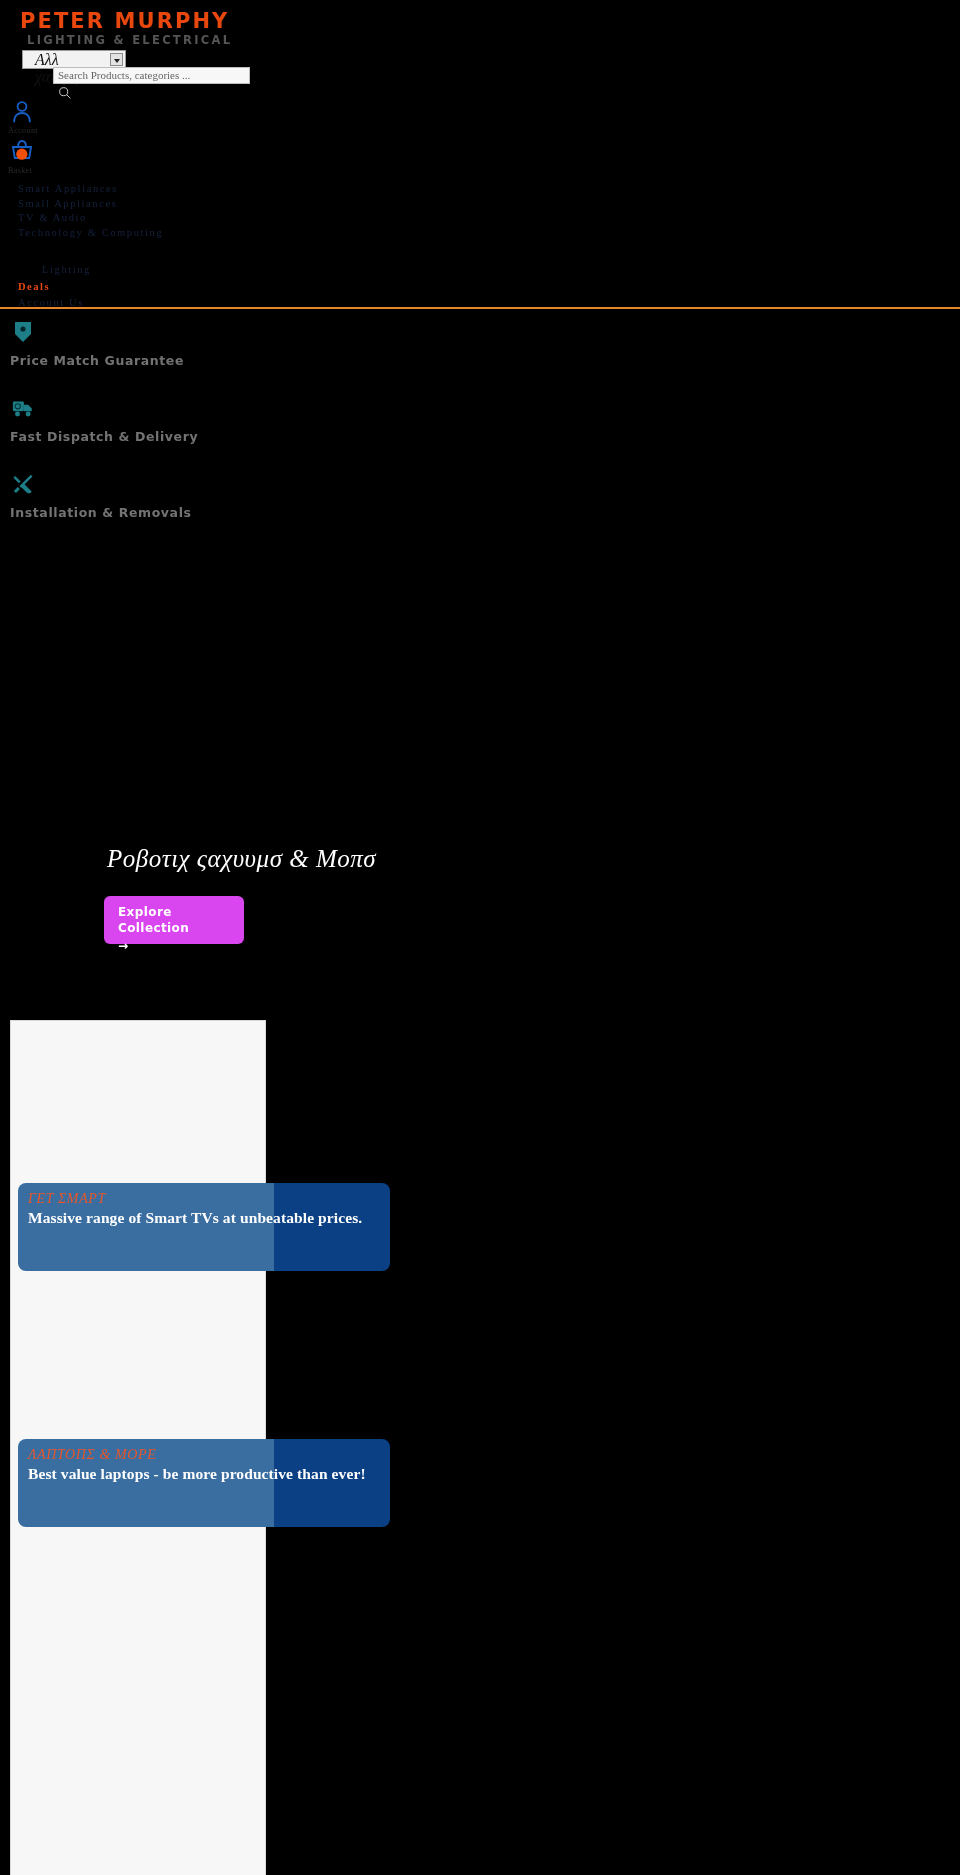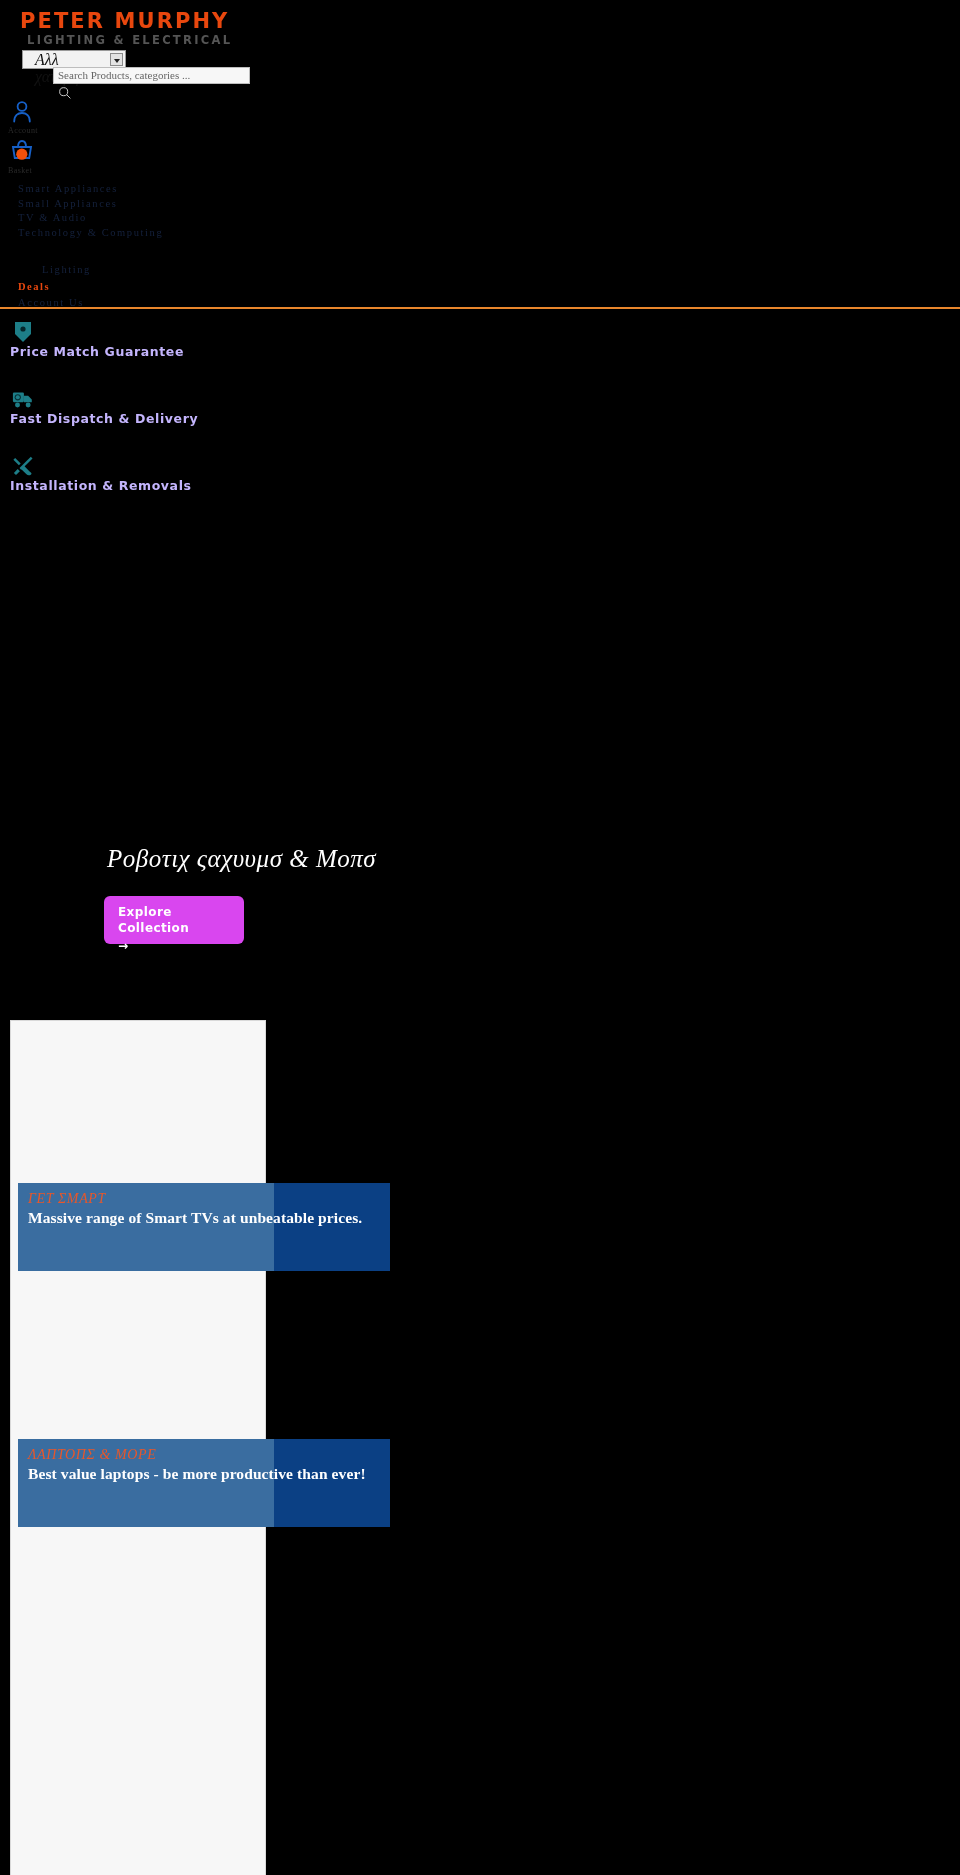--- a/index.html
+++ b/index.html
@@ -124,22 +124,23 @@
   }
 
   
   .features { position: absolute; left: 10px; top: 320px; width: 300px; }
   .feature { margin-bottom: 28px; }
   .feature-icon { width: 22px; height: 24px; display: block; margin-left: 2px; }
   .feature-label {
     font-family: "DejaVu Sans", sans-serif;
     font-weight: 700;
     font-size: 12.5px;
-    color: #c4b5fd;
+    color: #737373;
     letter-spacing: 0.6px;
+    margin-top: 9px;
     white-space: nowrap;
   }
 
   
   .hero { position: absolute; left: 0; top: 830px; width: 960px; height: 340px; }
   .hero-title {
     position: absolute; left: 107px; top: 15px;
     font-family: "Liberation Serif", serif;
     font-style: italic;
     font-size: 25px;
@@ -168,21 +169,21 @@
   
   .promo-panel {
     position: absolute; left: 10px; top: 1020px;
     width: 256px; height: 860px;
     background: #f7f7f7;
     border: 1px solid #d9d9d9;
   }
   .promo-card {
     position: absolute; left: 18px;
     width: 372px; height: 88px;
-    border-radius: 0;
+    border-radius: 8px;
     overflow: hidden;
   }
   .promo-card .bg-left {
     position: absolute; left: 0; top: 0; width: 256px; height: 100%;
     background: #3A6DA0;
   }
   .promo-card .bg-right {
     position: absolute; left: 256px; top: 0; width: 116px; height: 100%;
     background: #0B4084;
   }

